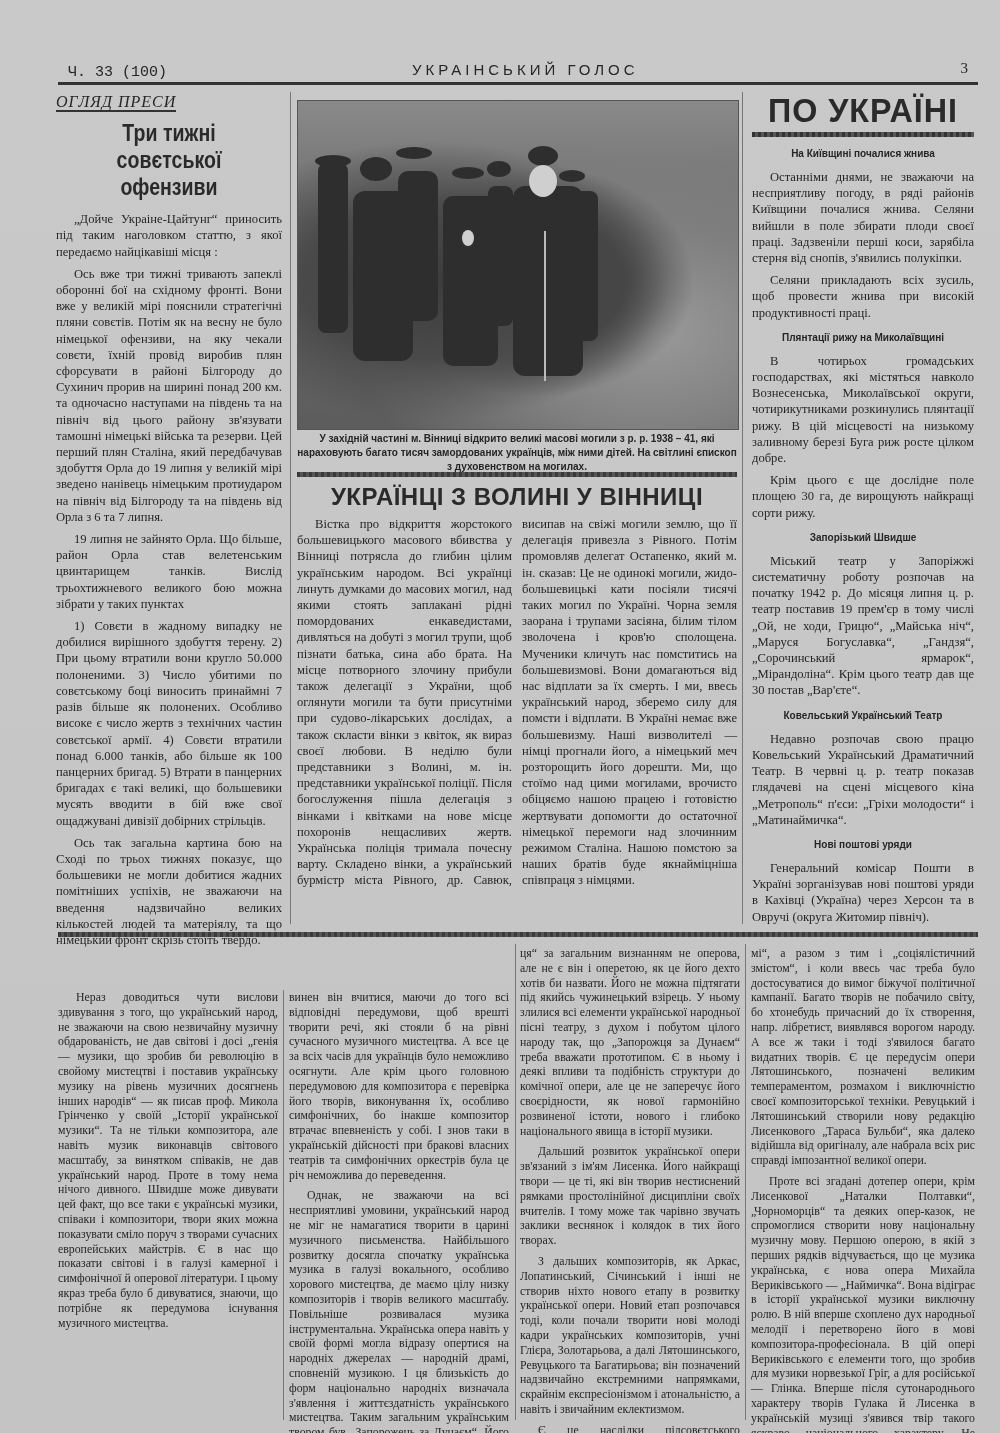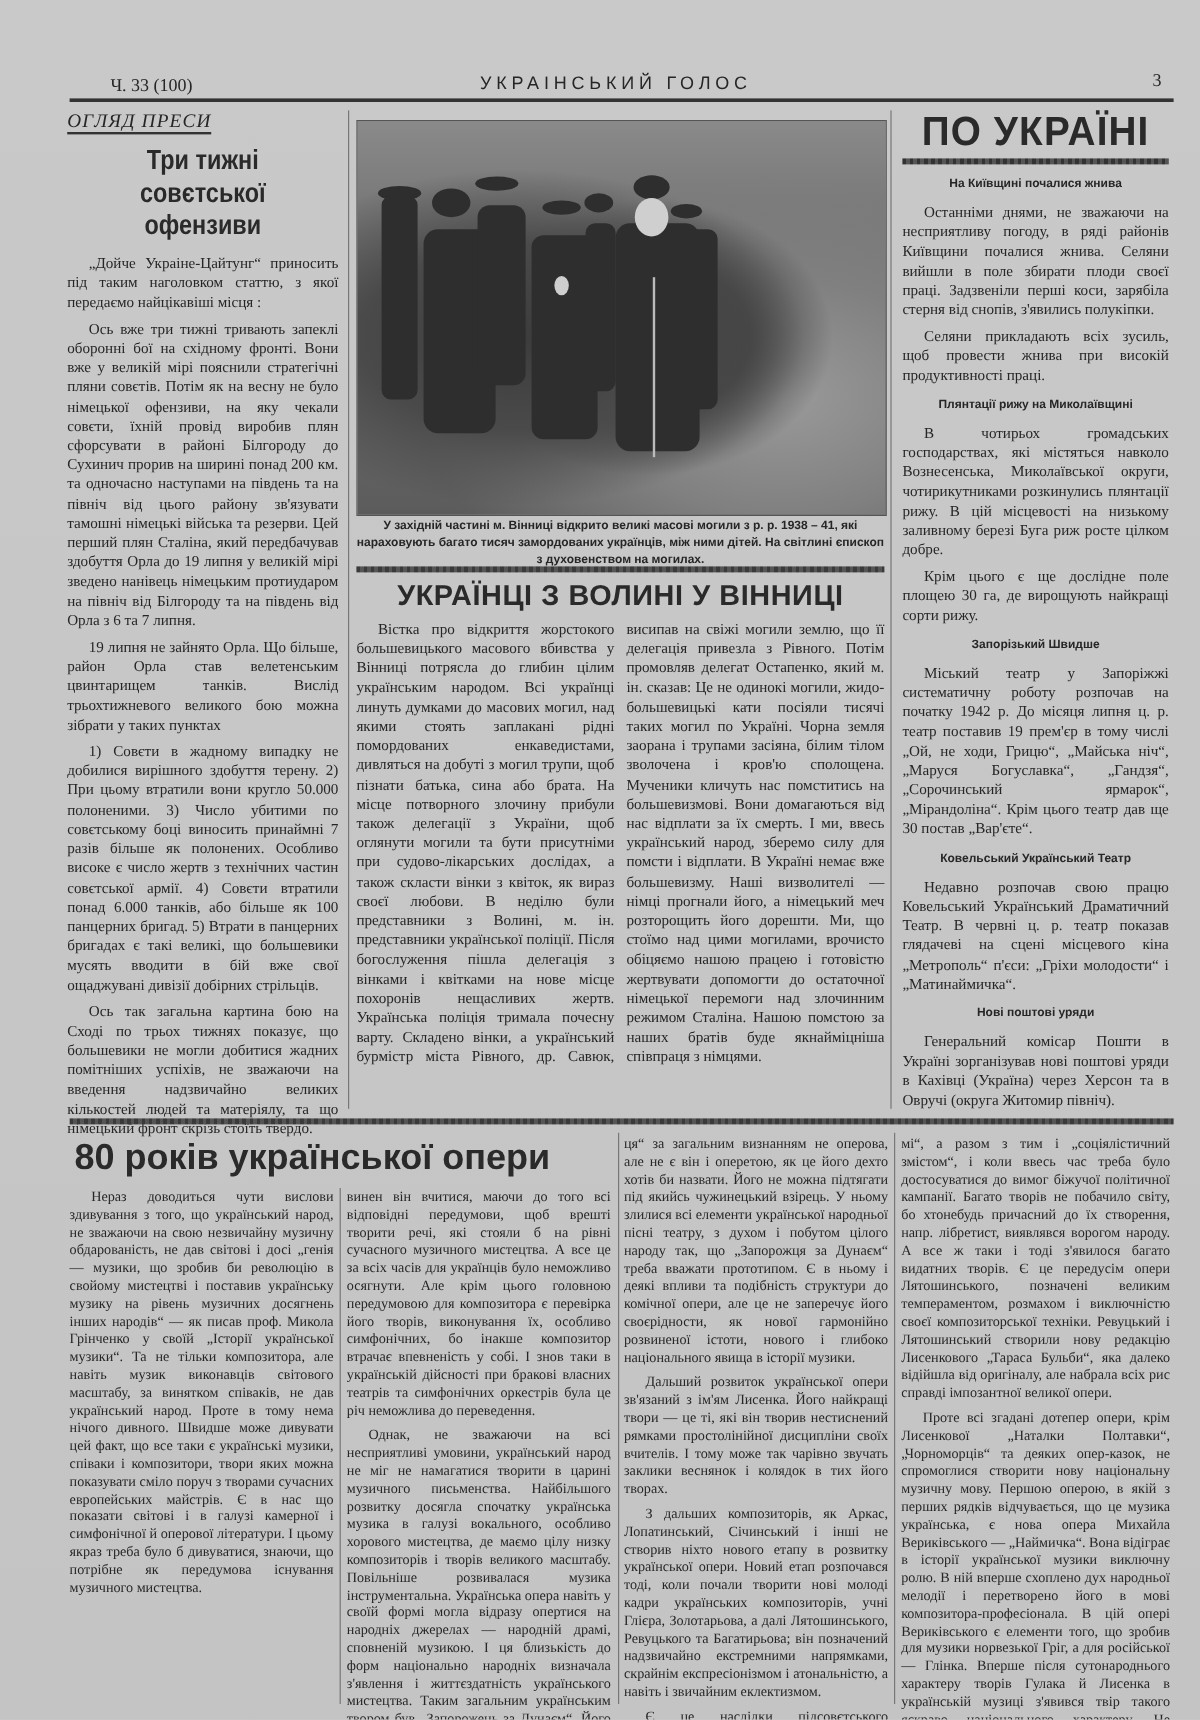--- a/index.html
+++ b/index.html
@@ -1,21 +1,21 @@
 <!DOCTYPE html>
 <html><head>
 <meta charset="utf-8">
 <style>
   html,body{margin:0;padding:0;}
   body{width:1000px;height:1433px;background:#c8c8c8;font-family:"Liberation Serif",serif;color:#262626;position:relative;overflow:hidden;}
   .page{position:absolute;left:0;top:0;width:1000px;height:1433px;background:linear-gradient(180deg,#c9c9c9,#c4c4c4);}
   .abs{position:absolute;}
   .masthead{left:58px;top:58px;width:920px;height:24px;border-bottom:3px solid #333;}
-  .mh-left{position:absolute;left:10px;top:6px;font-family:Liberation Serif, serif;font-size:15px;margin-left:24px;}
-  .mh-center{position:absolute;left:342px;top:3px;font-family:"Liberation Sans",sans-serif;font-size:15px;letter-spacing:4px;}
+  .mh-left{position:absolute;left:10px;top:6px;font-family:Liberation Mono, monospace;font-size:15px;}
+  .mh-center{position:absolute;left:354px;top:3px;font-family:"Liberation Sans",sans-serif;font-size:15px;letter-spacing:4px;}
   .mh-right{position:absolute;right:10px;top:2px;font-size:15px;}
   .col{font-size:12.6px;line-height:16.2px;text-align:justify;}
   .col p{margin:0 0 6px 0;text-indent:18px;}
   .kicker{font-family:"Liberation Serif",serif;font-style:italic;font-size:16px;letter-spacing:1px;border-bottom:2px solid #333;display:inline-block;}
   .h-cond{font-family:"Liberation Sans",sans-serif;font-weight:bold;text-align:center;color:#2a2a2a;}
   .sub-h{font-family:"Liberation Sans",sans-serif;font-weight:bold;font-size:10px;text-align:center;margin:8px 0 6px 0;line-height:18px;}
   .rule{position:absolute;height:5px;background:repeating-linear-gradient(90deg,#3a3a3a 0 3px,#555 3px 6px);}
   .vline{position:absolute;width:1px;background:#777;}
   .photo{left:297px;top:100px;width:440px;height:328px;background:
     radial-gradient(ellipse at 30% 55%,#3c3c3c 0,#4a4a4a 30%,transparent 55%),
@@ -96,21 +96,20 @@
       <p>Міський театр у Запоріжжі систематичну роботу розпочав на початку 1942 р. До місяця липня ц. р. театр поставив 19 прем'єр в тому числі „Ой, не ходи, Грицю“, „Майська ніч“, „Маруся Богуславка“, „Гандзя“, „Сорочинський ярмарок“, „Мірандоліна“. Крім цього театр дав ще 30 постав „Вар'єте“.</p>
       <div class="sub-h">Ковельський Український Театр</div>
       <p>Недавно розпочав свою працю Ковельський Український Драматичний Театр. В червні ц. р. театр показав глядачеві на сцені місцевого кіна „Метрополь“ п'єси: „Гріхи молодости“ і „Матинаймичка“.</p>
       <div class="sub-h">Нові поштові уряди</div>
       <p>Генеральний комісар Пошти в Україні зорганізував нові поштові уряди в Кахівці (Україна) через Херсон та в Овручі (округа Житомир північ).</p>
     </div>
   </div>
 
   <div class="rule" style="left:58px;top:932px;width:920px;"></div>
 
-  <div class="abs h-cond" style="left:62px;top:944px;width:440px;font-size:30px;line-height:42px;text-align:left;">80 років української опери</div>
 
   <div class="abs col" style="left:58px;top:990px;width:220px;font-size:11.8px;line-height:14.8px;">
     <p>Нераз доводиться чути вислови здивування з того, що український народ, не зважаючи на свою незвичайну музичну обдарованість, не дав світові і досі „генія — музики, що зробив би революцію в свойому мистецтві і поставив українську музику на рівень музичних досягнень інших народів“ — як писав проф. Микола Грінченко у своїй „Історії української музики“. Та не тільки композитора, але навіть музик виконавців світового масштабу, за винятком співаків, не дав український народ. Проте в тому нема нічого дивного. Швидше може дивувати цей факт, що все таки є українські музики, співаки і композитори, твори яких можна показувати сміло поруч з творами сучасних европейських майстрів. Є в нас що показати світові і в галузі камерної і симфонічної й оперової літератури. І цьому якраз треба було б дивуватися, знаючи, що потрібне як передумова існування музичного мистецтва.</p>
 
   </div>
   <div class="vline" style="left:283px;top:990px;height:430px;"></div>
   <div class="abs col" style="left:289px;top:990px;width:220px;font-size:11.8px;line-height:14.8px;">
     <p style="text-indent:0">винен він вчитися, маючи до того всі відповідні передумови, щоб врешті творити речі, які стояли б на рівні сучасного музичного мистецтва. А все це за всіх часів для українців було неможливо осягнути. Але крім цього головною передумовою для композитора є перевірка його творів, виконування їх, особливо симфонічних, бо інакше композитор втрачає впевненість у собі. І знов таки в українській дійсності при бракові власних театрів та симфонічних оркестрів була це річ неможлива до переведення.</p>
     <p>Однак, не зважаючи на всі несприятливі умовини, український народ не міг не намагатися творити в царині музичного письменства. Найбільшого розвитку досягла спочатку українська музика в галузі вокального, особливо хорового мистецтва, де маємо цілу низку композиторів і творів великого масштабу. Повільніше розвивалася музика інструментальна. Українська опера навіть у своїй формі могла відразу опертися на народніх джерелах — народній драмі, сповненій музикою. І ця близькість до форм національно народніх визначала з'явлення і життєздатність українського мистецтва. Таким загальним українським твором був „Запорожець за Дунаєм“. Його оцінки дуже розбіжні, але вже факт великої популярности, безпосередности і впливу на глядачів дає йому найкращу оцінку. Форма „Запорож-</p>
   </div>

